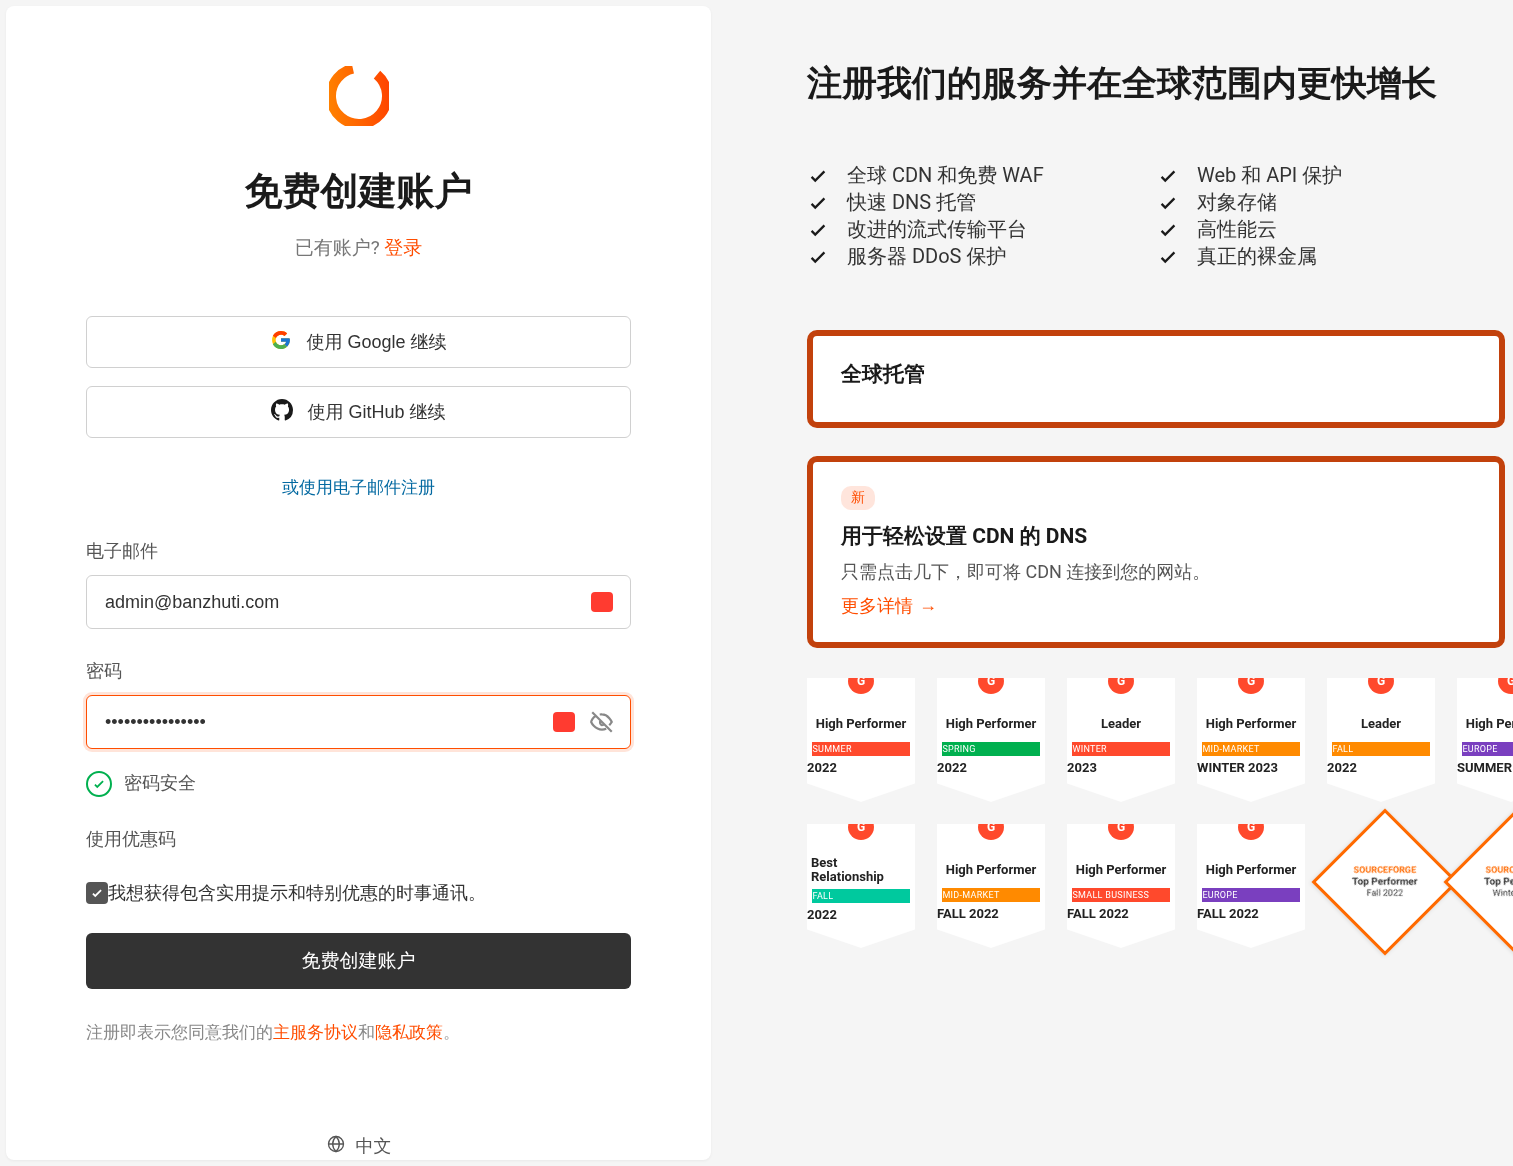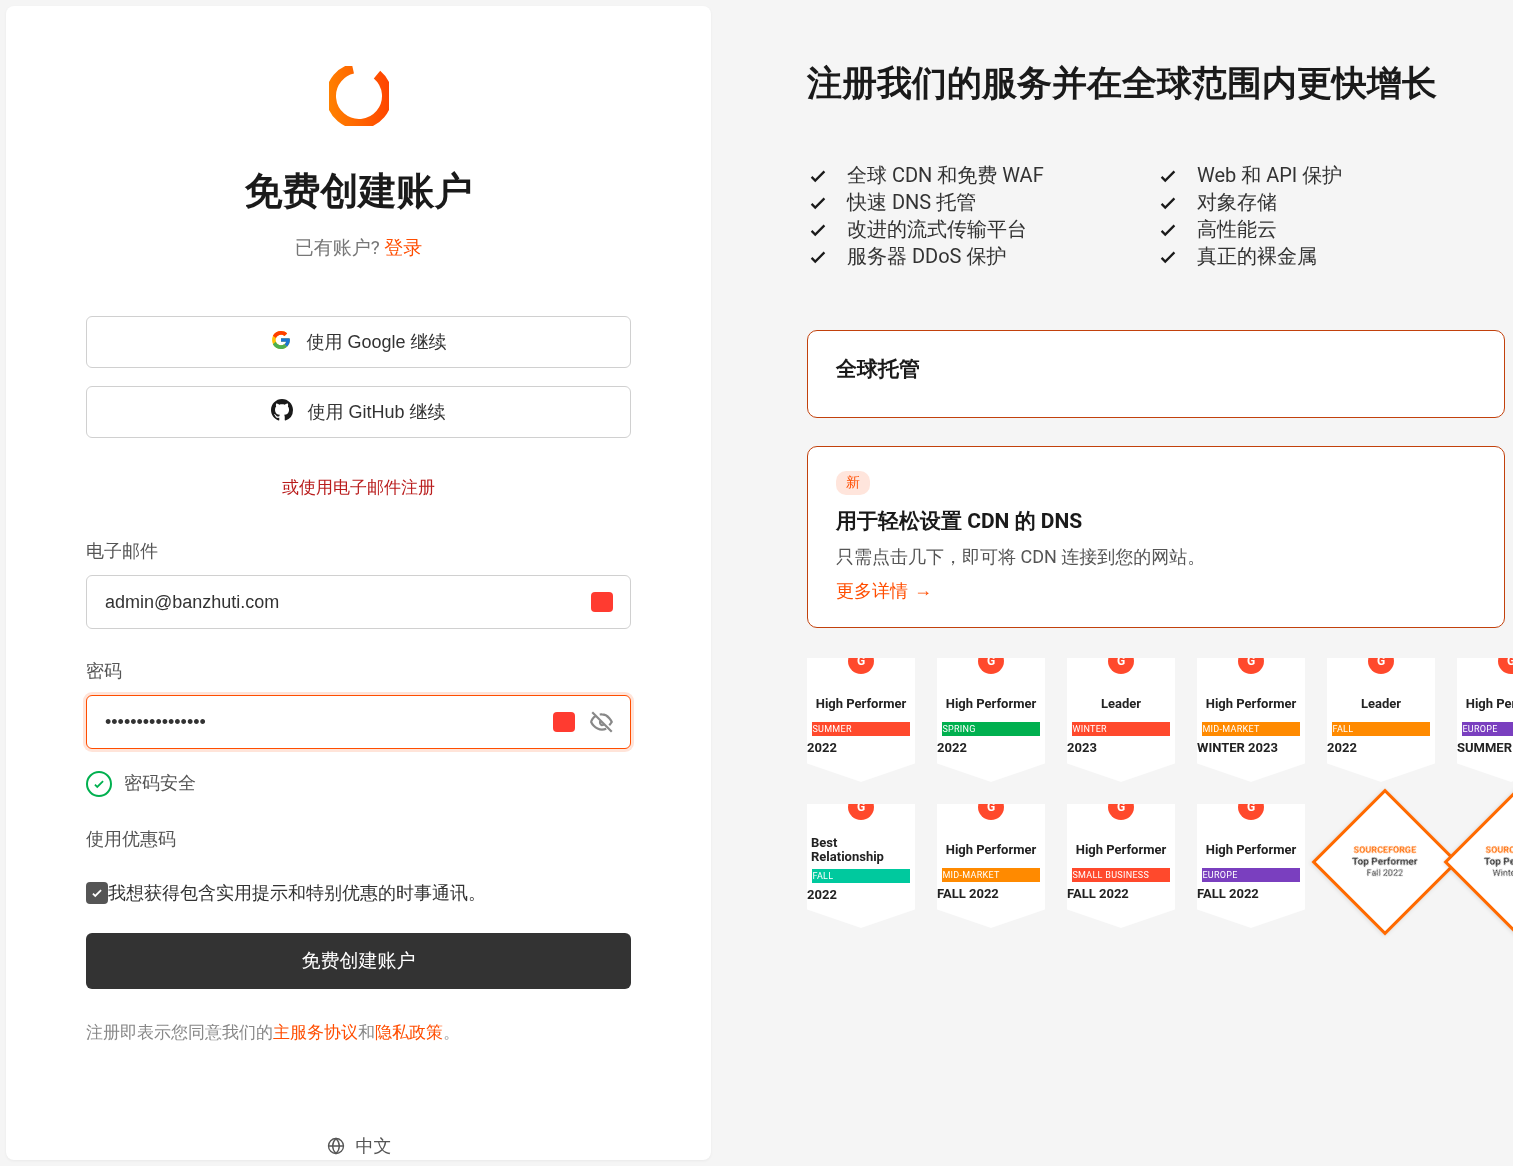--- a/index.html
+++ b/index.html
@@ -55,21 +55,21 @@
     align-items: center;
     justify-content: center;
     gap: 14px;
     font-size: 18px;
     color: #333;
     cursor: pointer;
     margin-bottom: 18px;
   }
   .divider {
     text-align: left;
-    color: #b91c1c;
+    color: #0369a1;
     font-size: 17px;
     margin: 20px 0 40px 0;
   }
   .form { width: 100%; }
   .field-label {
     font-size: 18px;
     color: #555;
     margin-bottom: 12px;
     display: block;
   }
@@ -185,21 +185,20 @@
     width: 100%;
   }
   .footer-text a {
     color: #ff4d00;
     text-decoration: none;
     cursor: pointer;
   }
   .lang-row {
     margin-top: 90px;
     display: flex;
-    align-items: center;
     gap: 10px;
     color: #555;
     font-size: 18px;
     cursor: pointer;
     font-family: Liberation Serif, serif;
   }
   
   .right-panel {
     flex: 1;
     padding: 60px 0 0 90px;
@@ -219,21 +218,21 @@
   .feature {
     display: flex;
     align-items: center;
     gap: 18px;
     font-size: 20px;
     color: #333;
   }
   .feature .chk { width: 22px; height: 22px; flex-shrink: 0; }
   .info-card {
     background: #fff;
-    border: 1px solid #c2410c;
+    border: 6px solid #c2410c;
     border-radius: 10px;
     padding: 24px 28px;
     margin-bottom: 28px;
     margin-right: 8px;
   }
   .info-card h3 {
     font-size: 21px;
     font-weight: 700;
     margin-bottom: 10px;
   }

